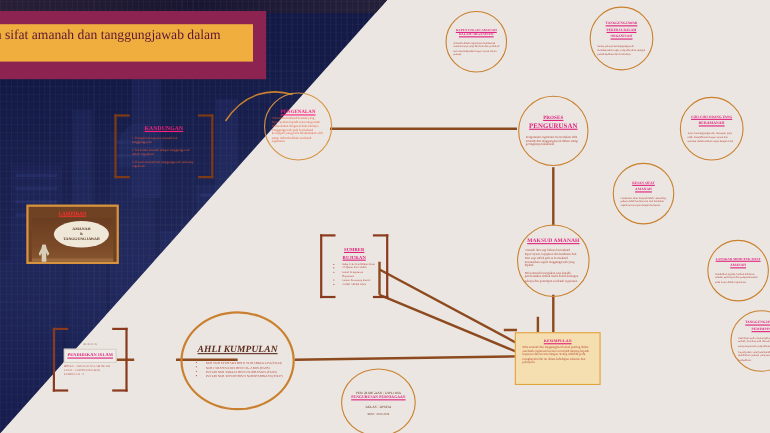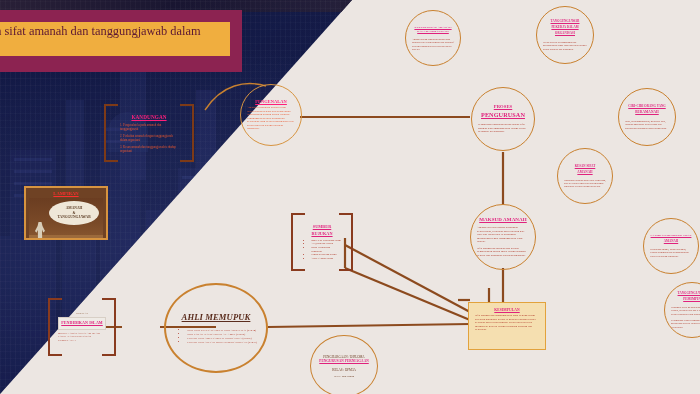--- a/index.html
+++ b/index.html
@@ -272,21 +272,21 @@
     <div class="n-body" style="font-size:2.9px;line-height:3.8px;text-align:left;margin-top:3px;">Pengurusan organisasi memerlukan sifat amanah dan tanggungjawab dalam setiap peringkat pelaksanaan.</div>
   </div>
 
   <div class="node circ" style="left:470px; top:204px; width:66px; height:66px;">
     <div class="n-title" style="font-size:5px;">MAKSUD AMANAH</div>
     <div class="n-body" style="font-size:2.8px;line-height:3.5px;text-align:left;margin-top:2px;">Amanah dari segi bahasa bermaksud kepercayaan, kejujuran dan ketulusan hati. Dari segi istilah pula ia bermaksud menunaikan segala tanggungjawab yang dipikul.</div>
     <div class="n-body" style="font-size:2.8px;line-height:3.5px;text-align:left;margin-top:3px;">Sifat amanah merupakan asas kepada pembentukan akhlak mulia dalam kalangan pekerja dan pemimpin sesebuah organisasi.</div>
   </div>
 
   <div class="node circ" style="left:164px; top:283px; width:104px; height:90px; border-width:2px;">
-    <div class="n-title" style="font-size:8.6px;color:#5b2d1e;text-decoration:underline;font-style:italic;font-weight:bold;">AHLI MEMUPUK</div>
+    <div class="n-title" style="font-size:8.6px;color:#5b2d1e;text-decoration:underline;font-style:italic;font-weight:bold;">AHLI KUMPULAN</div>
     <ul style="margin:4px 0 0 0;padding-left:12px;text-align:left;">
       <li style="font-size:2.9px;line-height:4.2px;color:#b0392a;">NUR NUR SYUHADA BINTI NOR ABDUL DAI (01234)</li>
       <li style="font-size:2.9px;line-height:4.2px;color:#b0392a;">NOR FARAH NAJWA BINTI AL-AMIN (01235)</li>
       <li style="font-size:2.9px;line-height:4.2px;color:#b0392a;">PUTERI NUR AMELIA BINTI NORHANIZA (01236)</li>
       <li style="font-size:2.9px;line-height:4.2px;color:#b0392a;">PUTERI NUR AISYAH BINTI NORSHAHRIZAN (01237)</li>
     </ul>
   </div>
 
   <div class="bracket" style="left:291px; top:213px; width:62px; height:58px;">
     <div class="bracket-content" style="padding:0 12px;">

